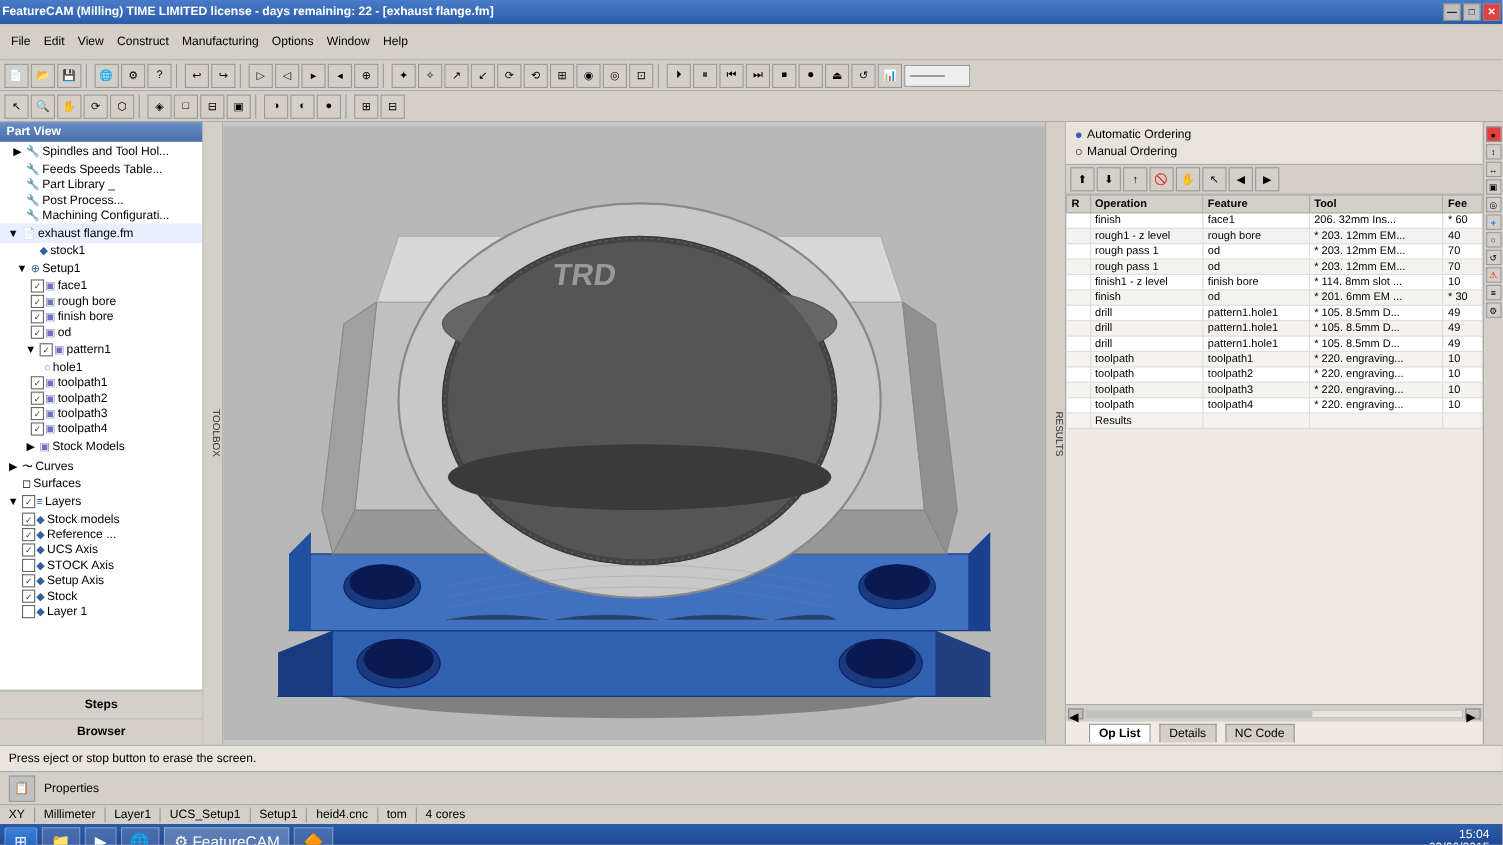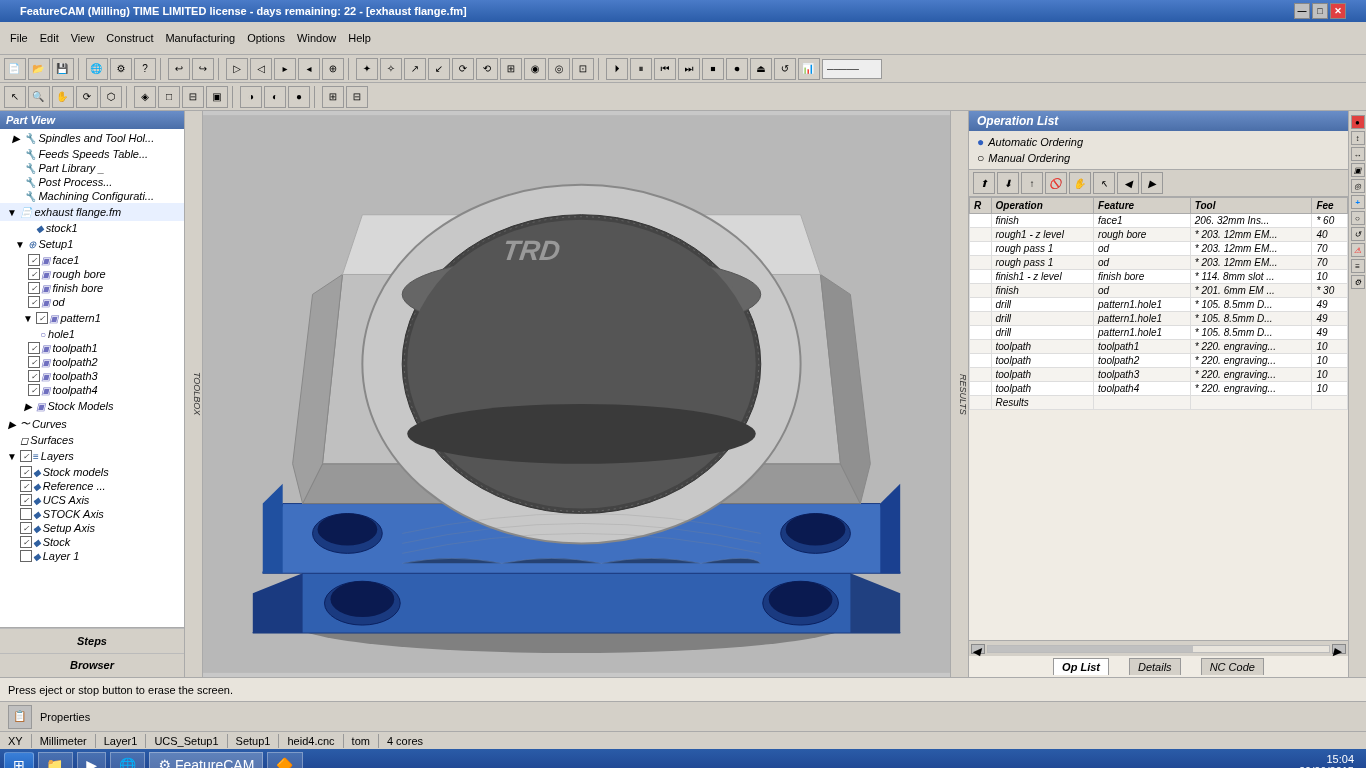--- a/index.html
+++ b/index.html
@@ -5,21 +5,21 @@
     * { margin: 0; padding: 0; box-sizing: border-box; }
     body { width: 1366px; height: 768px; overflow: hidden; font-family: 'Segoe UI', Tahoma, Arial, sans-serif; font-size: 11px; background: #d4d0c8; }
 
     
     #title-bar {
       height: 22px;
       background: linear-gradient(to bottom, #4a7bc8 0%, #2a5ca8 100%);
       display: flex;
       align-items: center;
       justify-content: space-between;
-      padding: 0 20px;
+      padding: 0 2px;
       color: white;
       font-size: 11px;
       font-weight: bold;
     }
     #title-bar-buttons { display: flex; gap: 2px; }
     .title-btn {
       width: 16px; height: 16px;
       background: #c0c0c0;
       border: 1px solid #888;
       display: flex; align-items: center; justify-content: center;
@@ -276,23 +276,22 @@
     .prop-icon {
       width: 24px; height: 24px;
       background: #c0c0c0;
       border: 1px solid #999;
       display: flex; align-items: center; justify-content: center;
     }
 
     
     #bottom-tabs {
       display: flex;
-      gap: 20px;
+      gap: 8px;
       padding: 2px 21px;
-      justify-content: center;
     }
     .bottom-tab {
       padding: 2px 8px;
       background: #d4d0c8;
       border: 1px solid #999;
       border-bottom: none;
       cursor: pointer;
       font-size: 11px;
     }
     .bottom-tab.active { background: white; font-weight: bold; }
@@ -343,21 +342,20 @@
     .main-container {
       display: flex;
       flex-direction: column;
       height: calc(768px - 22px - 20px - 56px - 32px);
     }
 
     .center-row {
       display: flex;
       flex: 1;
       overflow: hidden;
-      font-style: italic;
     }
   </style>
 </head>
 <body>
 
 <div id="title-bar">
   <span>FeatureCAM (Milling) TIME LIMITED license - days remaining: 22 - [exhaust flange.fm]</span>
   <div id="title-bar-buttons">
     <div class="title-btn">—</div>
     <div class="title-btn">□</div>
@@ -706,23 +704,20 @@
           <path d="M500,450 Q550,440 560,450"></path>
         </g>
       </svg>
     </div>
 
     <div id="results-panel">
       <span>RESULTS</span>
     </div>
 
     <div id="right-panel">
-      <div id="op-list-header">
-        <span>Operation List</span>
-      </div>
       <div id="ordering-options">
         <div class="radio-option">
           <span style="color:#3060c0; font-size:12px;">●</span>
           <span>Automatic Ordering</span>
         </div>
         <div class="radio-option">
           <span style="font-size:12px;">○</span>
           <span>Manual Ordering</span>
         </div>
       </div>

